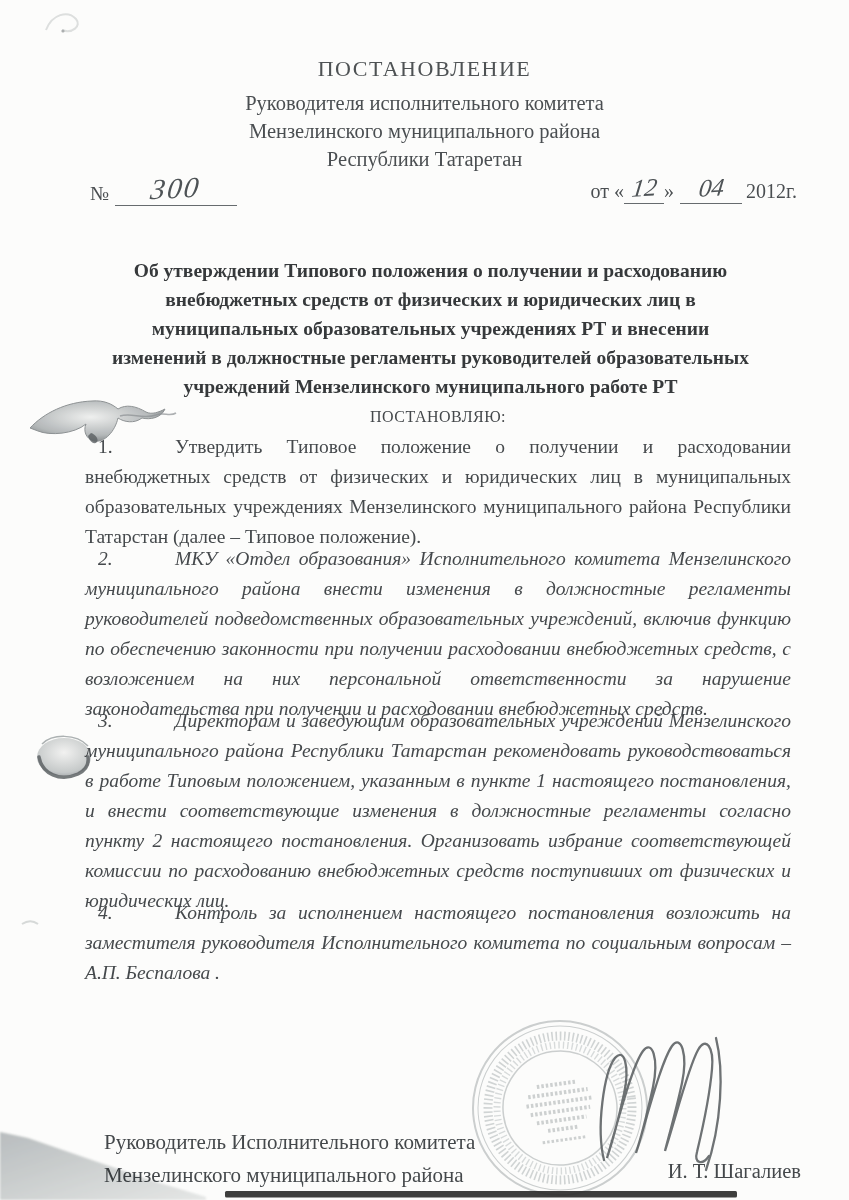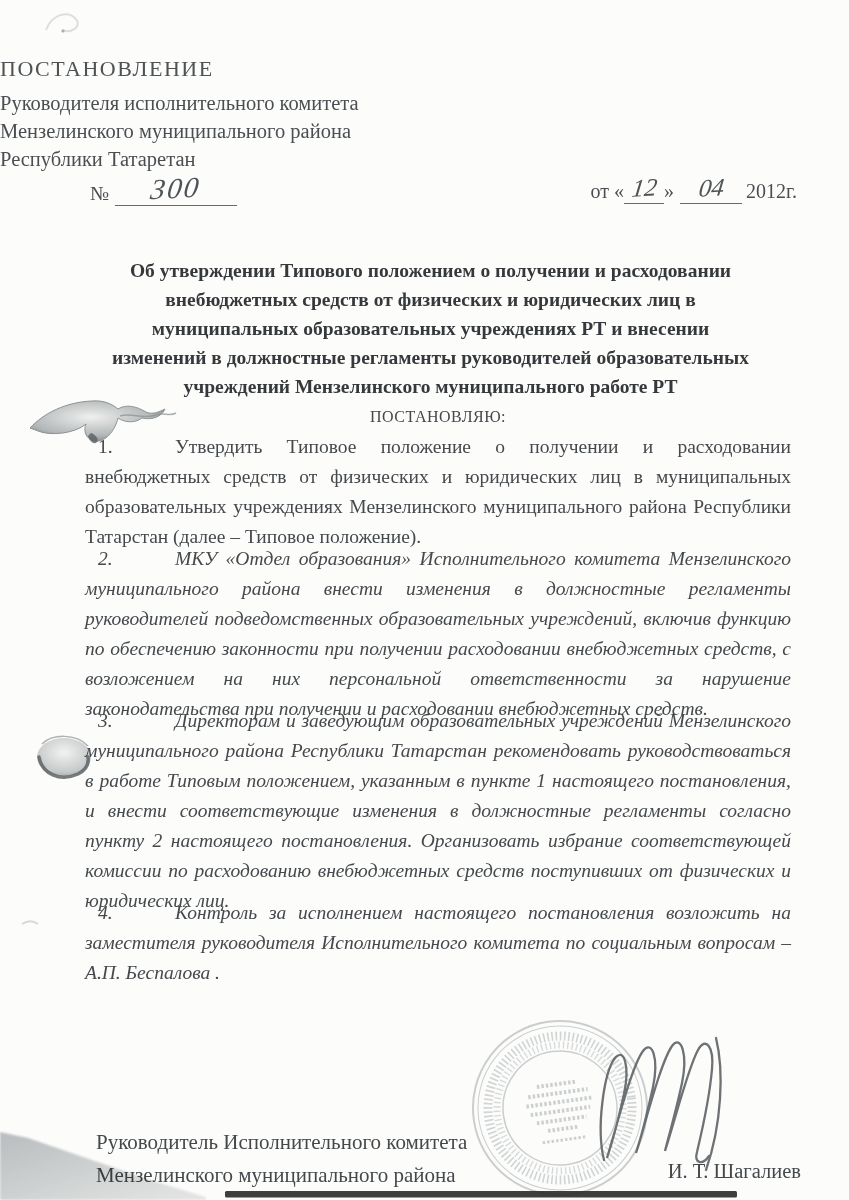--- a/index.html
+++ b/index.html
@@ -2,21 +2,21 @@
 <html><head>
 <meta charset="utf-8">
 <style>
   html,body { margin:0; padding:0; background:#888; }
   .page {
     position:relative; width:849px; height:1200px; margin:0 auto;
     background:#fcfcfb; overflow:hidden;
     font-family:"Liberation Serif", serif; color:#45494c;
   }
   
-  .header { position:absolute; top:56px; left:0; right:0; color:#4a4e51; }
+  .header { position:absolute; top:56px; left:0; right:0; text-align:center; color:#4a4e51; }
   .header .h-main { font-size:22px; letter-spacing:1.5px; margin-bottom:7px; color:#4e5254; }
   .header .h-line { font-size:20.5px; line-height:28px; }
   
   .num-row { position:absolute; top:176px; left:90px; right:52px; font-size:20px; color:#4a4e51; }
   .num-left { position:absolute; left:0; top:4px; }
   .num-line { display:inline-block; width:122px; border-bottom:1.6px solid #666b6e; text-align:center; margin-left:6px; }
   .date-right { position:absolute; right:0; top:4px; white-space:nowrap; }
   .hand { font-style:italic; color:#4e5356; display:inline-block; transform:skewX(-10deg) rotate(-3deg); }
   .hand-num { font-size:29px; line-height:20px; letter-spacing:2px; position:relative; top:-2px; }
   .hand-sm { font-size:25px; line-height:18px; position:relative; top:-2px; }
@@ -29,21 +29,21 @@
   .flow { position:absolute; top:402px; left:85px; width:706px;
           font-size:19.5px; line-height:30px; text-align:justify; text-align-last:left; }
   .flow p { margin:0; }
   .intro { text-indent:90px; }
   .resolve { text-align:center; text-align-last:center; text-indent:0; font-size:16px; letter-spacing:.5px; color:#44484b; }
   .item { text-indent:13px; }
   .item .inum { display:inline-block; width:77px; text-indent:0; }
   .i2,.i3,.i4 { margin-top:-8px !important;font-style:italic; }
   .i3,.i4 { margin-top:-18px !important; }
   
-  .sig-left { position:absolute; left:96px; top:1126px; font-size:21px; line-height:33px; color:#44484b; }
+  .sig-left { position:absolute; left:104px; top:1126px; font-size:21px; line-height:33px; color:#44484b; }
   .sig-name { position:absolute; right:48px; top:1160px; font-size:20.5px; color:#44484b; }
   
   .overlay { position:absolute; left:0; top:0; width:849px; height:1200px;
              pointer-events:none; mix-blend-mode:multiply; }
 </style>
 </head>
 <body>
 
 <div class="page">
 
@@ -57,21 +57,21 @@
   <div class="num-row">
     <div class="num-left">
       <span>№</span><span class="num-line"><span class="hand hand-num">300</span></span>
     </div>
     <div class="date-right">
       <span>от «</span><span class="u-day"><span class="hand hand-sm">12</span></span><span>»</span><span class="u-month"><span class="hand hand-sm">04</span></span><span>2012г.</span>
     </div>
   </div>
 
   <div class="title">
-    <div>Об утверждении Типового положением о получении и расходовании</div>
+    <div>Об утверждении Типового положения о получении и расходованию</div>
     <div>внебюджетных средств от физических и юридических лиц в</div>
     <div>муниципальных образовательных учреждениях РТ  и внесении</div>
     <div>изменений в должностные регламенты руководителей образовательных</div>
     <div>учреждений Мензелинского муниципального работе РТ</div>
   </div>
 
   <div class="flow">
     <p class="resolve">ПОСТАНОВЛЯЮ:</p>
     <p class="item i1"><span class="inum">1.</span><span>Утвердить Типовое положение о получении и расходовании внебюджетных средств от физических и юридических лиц в муниципальных образовательных учреждениях Мензелинского муниципального района Республики Татарстан (далее – Типовое положение).</span></p>
     <p class="item i2"><span class="inum">2.</span><span>МКУ «Отдел образования» Исполнительного комитета Мензелинского муниципального района внести изменения в должностные регламенты руководителей подведомственных образовательных учреждений, включив функцию по обеспечению законности при получении расходовании внебюджетных средств, с возложением на них персональной ответственности за нарушение законодательства при получении и расходовании внебюджетных средств.</span></p>

